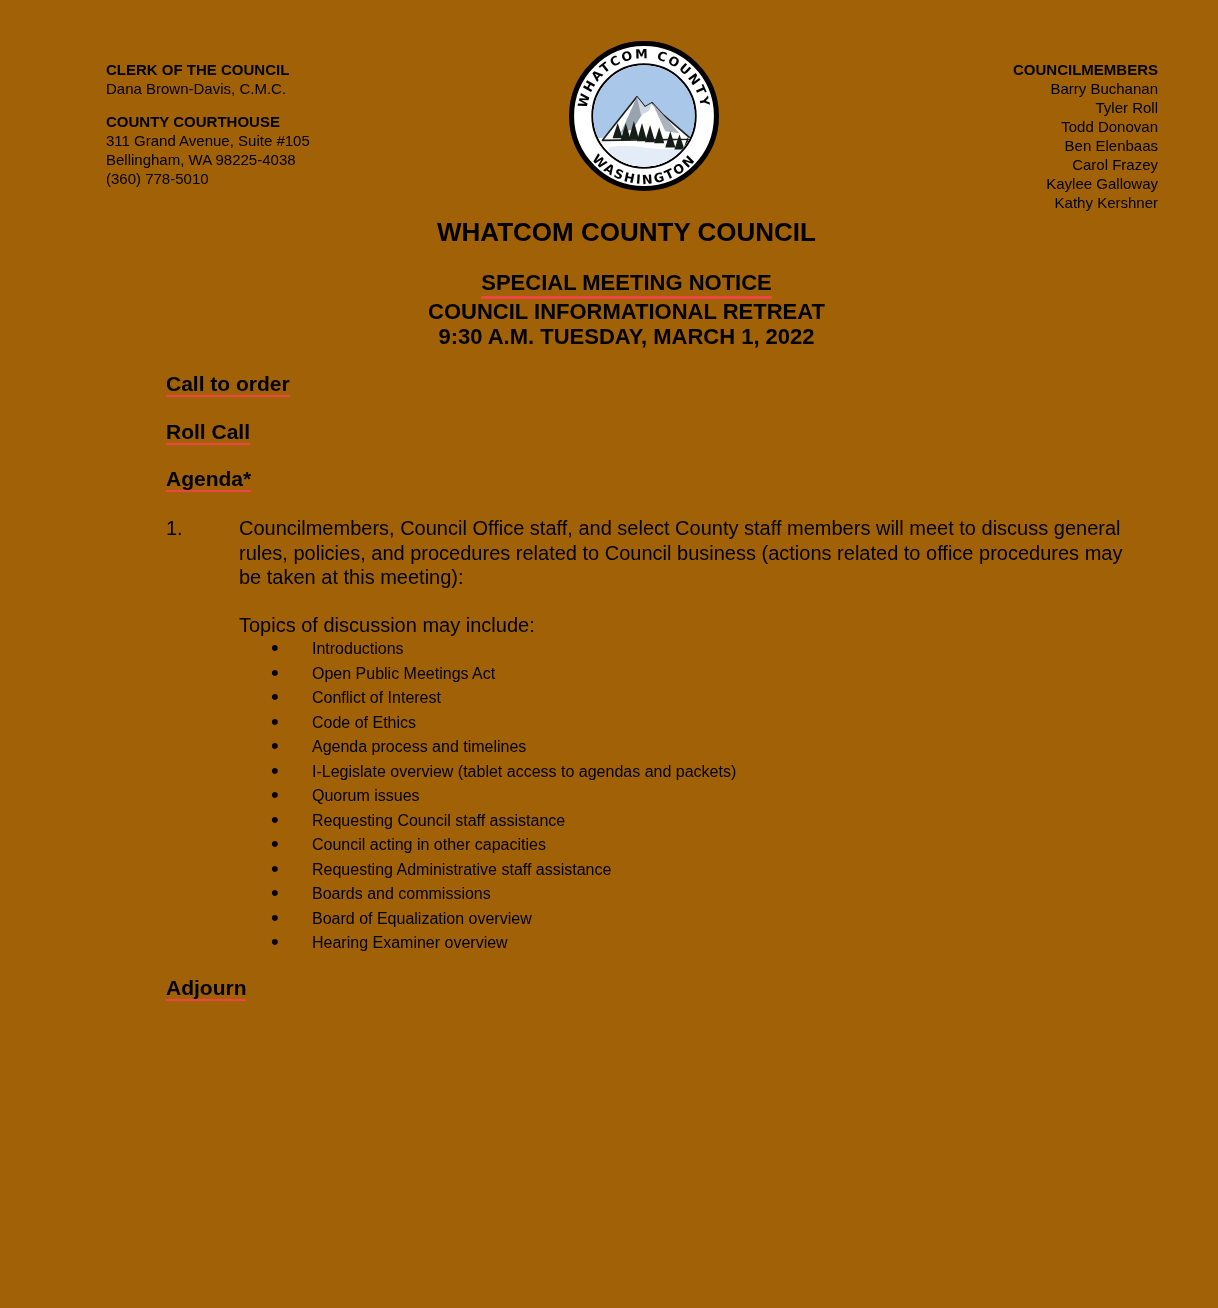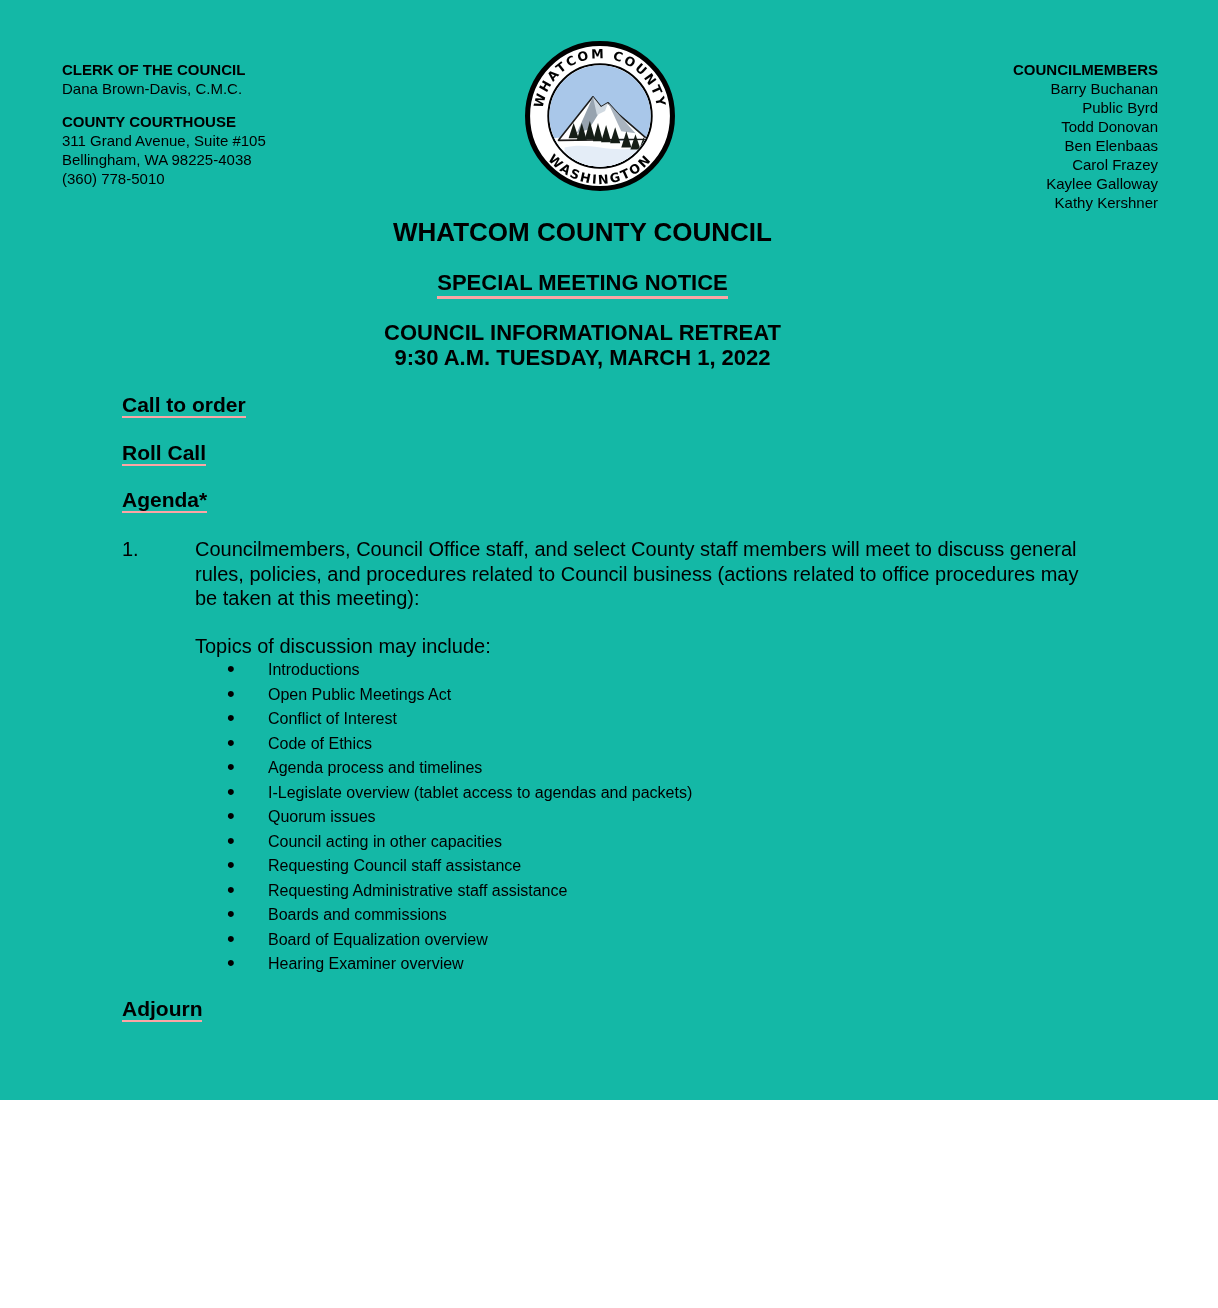--- a/index.html
+++ b/index.html
@@ -4,21 +4,21 @@
 <style>
   * { margin:0; padding:0; box-sizing:border-box; }
   html,body { background:#ffffff; }
   body {
     width:1218px; height:1308px;
     font-family:"Liberation Sans","DejaVu Sans",sans-serif;
     color:#000;
     position:relative;
     overflow:hidden;
   }
-  .page { width:1218px; height:1100px; position:relative; background:#14b8a6; }
+  .page { width:1218px; height:1308px; position:relative; background:#a16207;padding-left:44px; }
 
   
   .header { position:relative; height:195px; }
   .header-left {
     position:absolute; left:62px; top:60px;
     font-size:15px; line-height:19px;
   }
   .header-left .bold { font-weight:bold; }
   .header-left .block-gap { margin-top:14px; }
   .header-right {
@@ -29,22 +29,22 @@
   .logo-wrap { position:absolute; left:524px; top:40px; width:152px; height:152px; }
   .logo-wrap svg { display:block; }
 
   
   .main { margin-left:62px; width:1041px; }
   .doc-title {
     margin-top:22px; text-align:center;
     font-size:26px; font-weight:bold; line-height:30px;
   }
   .notice-line { margin-top:23px; text-align:center; font-size:22px; font-weight:bold; line-height:26px; }
-  .event-block { margin-top:21px; text-align:center; font-size:22px; font-weight:bold; line-height:25px; }
-  .u { display:inline-block; border-bottom:3px solid #fca5a5; padding-bottom:0px; }
+  .event-block { text-align:center; font-size:22px; font-weight:bold; line-height:25px; }
+  .u { display:inline-block; border-bottom:3px solid #ef4444; padding-bottom:0px; }
 
   
   .sec { margin-left:60px; font-size:21px; font-weight:bold; line-height:23px; }
   .sec .u { border-bottom-width:2px; }
   .sec-1 { margin-top:23px; }
   .sec-2 { margin-top:23px; }
   .sec-3 { margin-top:22px; }
   .sec-adjourn { margin-top:20px; }
 
   .agenda-item { margin-top:24px; margin-left:60px; display:flex; font-size:20px; line-height:24.5px; }
@@ -120,21 +120,21 @@
         <text font-family="'DejaVu Sans','Liberation Sans',sans-serif" font-size="12.5" font-weight="bold" letter-spacing="2" fill="#000000">
           <textPath href="#arcBottom" startOffset="50%" text-anchor="middle">WASHINGTON</textPath>
         </text>
       </svg>
     </div>
 
     <div class="header-right">
       <div class="bold">COUNCILMEMBERS</div>
       <div>
           <div>Barry Buchanan</div>
-          <div>Public Byrd</div>
+          <div>Tyler Roll</div>
           <div>Todd Donovan</div>
           <div>Ben Elenbaas</div>
           <div>Carol Frazey</div>
           <div>Kaylee Galloway</div>
           <div>Kathy Kershner</div>
         </div>
     </div>
   </div>
 
   <div class="main">
@@ -170,22 +170,22 @@
     <div class="topics-intro">Topics of discussion may include:</div>
 
     <ul class="topics">
         <li>Introductions</li>
         <li>Open Public Meetings Act</li>
         <li>Conflict of Interest</li>
         <li>Code of Ethics</li>
         <li>Agenda process and timelines</li>
         <li>I-Legislate overview (tablet access to agendas and packets)</li>
         <li>Quorum issues</li>
+        <li>Requesting Council staff assistance</li>
         <li>Council acting in other capacities</li>
-        <li>Requesting Council staff assistance</li>
         <li>Requesting Administrative staff assistance</li>
         <li>Boards and commissions</li>
         <li>Board of Equalization overview</li>
         <li>Hearing Examiner overview</li>
       </ul>
 
     <div class="sec sec-adjourn">
       <span class="u">Adjourn</span>
     </div>
 

